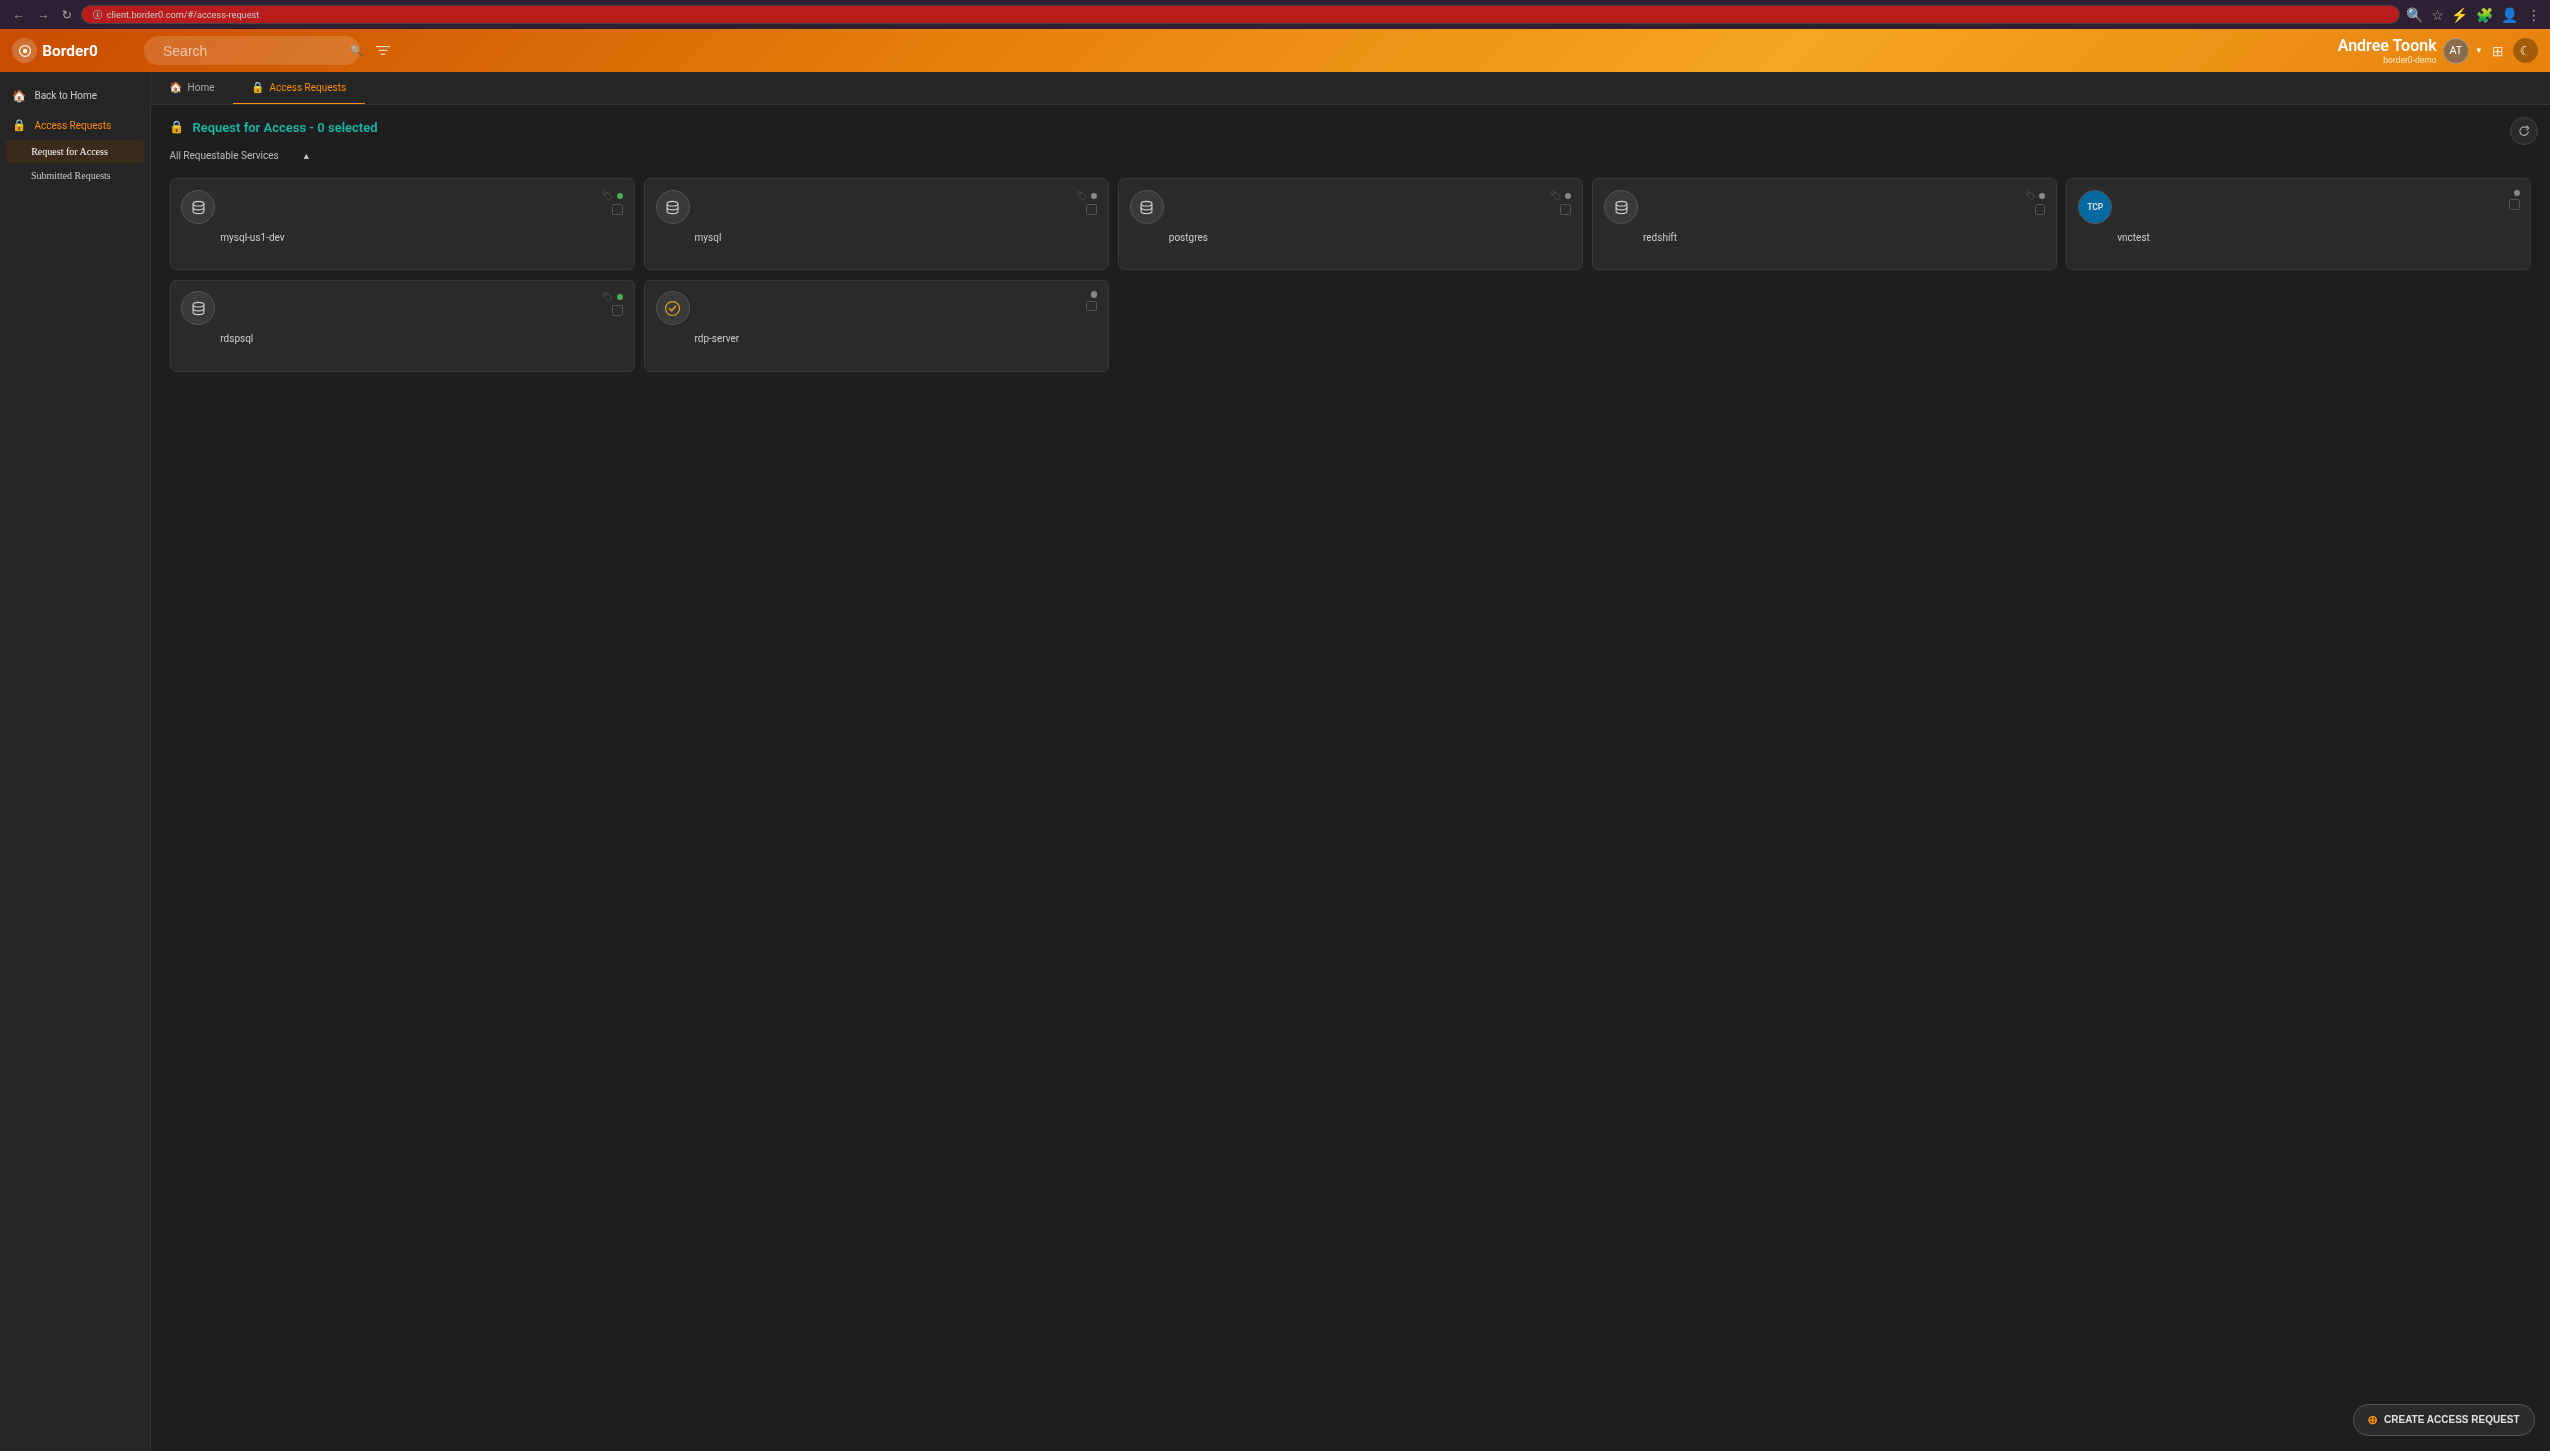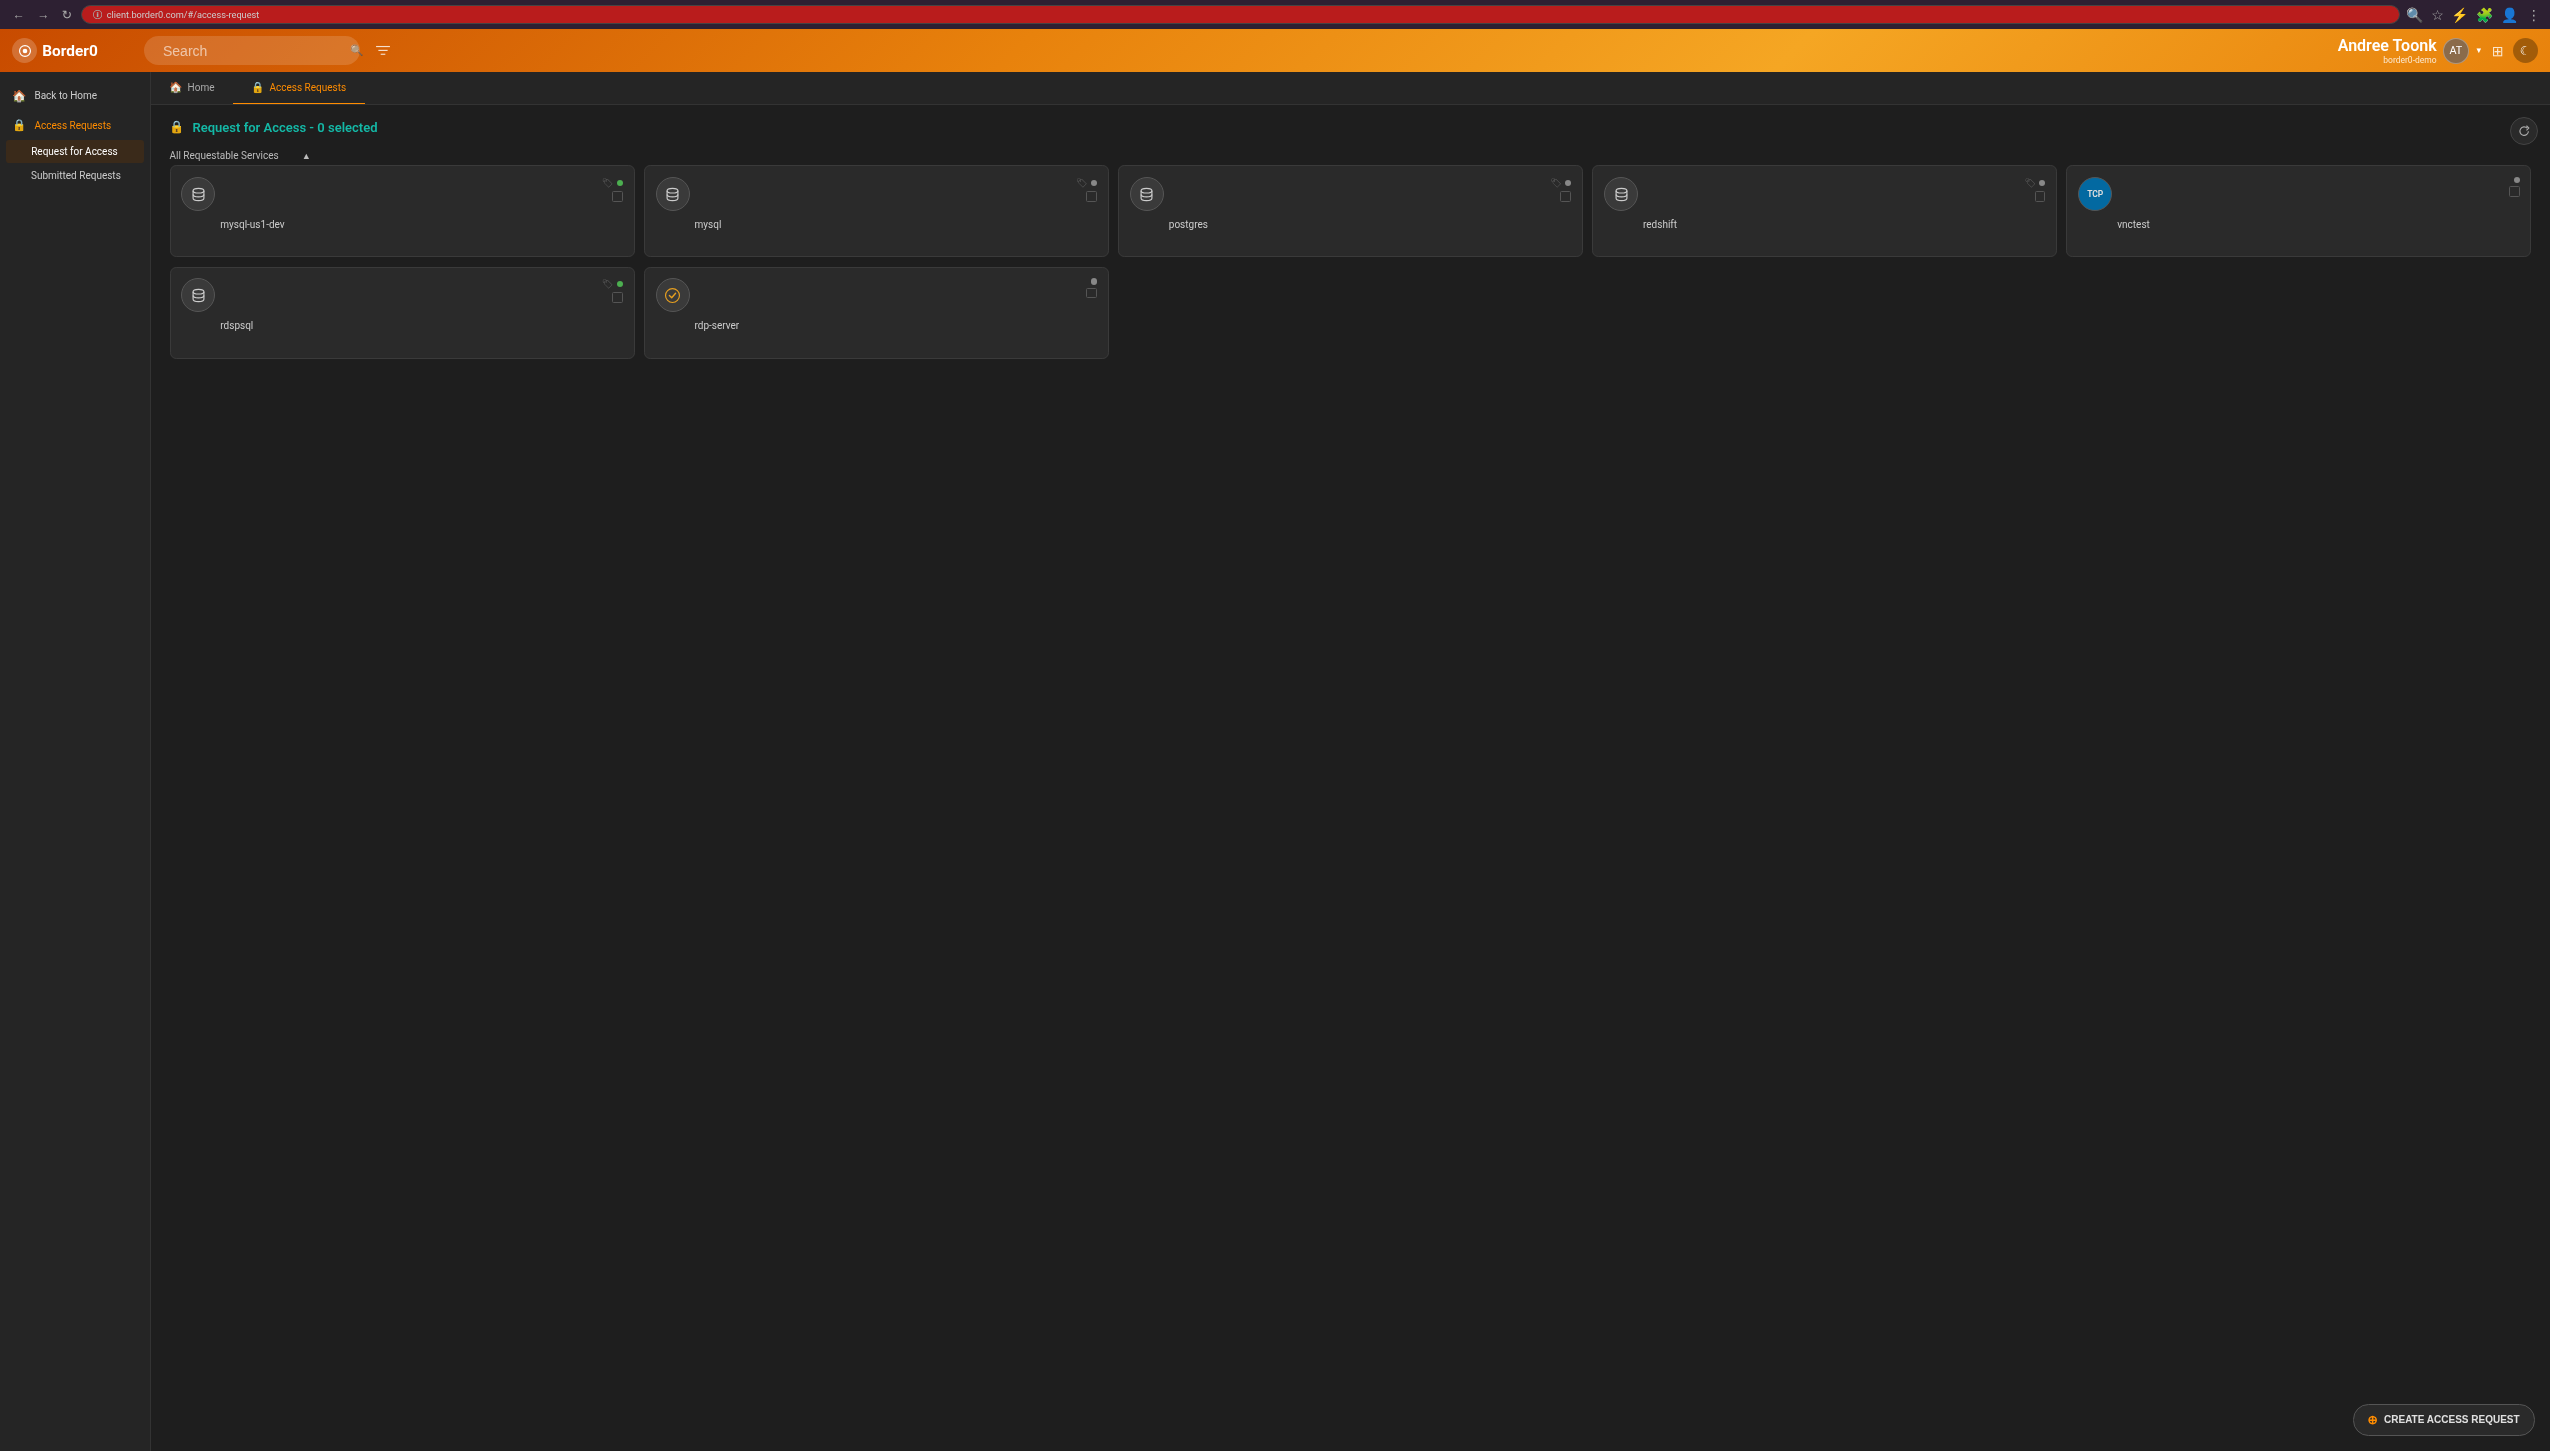--- a/index.html
+++ b/index.html
@@ -175,20 +175,21 @@
       transition: background 0.15s;
     }
     .sidebar-item.active { color: #ff8c00; }
     .sidebar-item-icon { font-size: 11.6px; }
     .sidebar-sub-item {
       padding: 6.2px 12.3px 6.2px 31px;
       font-size: 10px;
       color: #ccc;
       cursor: pointer;
       display: block;
+      font-family: Liberation Serif, serif;
     }
     .sidebar-sub-item.active {
       background: #3a2a1a;
       color: #fff;
       border-radius: 3.1px;
       margin: 0 6.2px;
       padding-left: 25px;
     }
 
     
@@ -239,21 +240,21 @@
       margin-bottom: 15.4px;
     }
     .page-title-icon { font-size: 12.3px; color: #888; }
     .page-title { font-size: 13px; font-weight: 600; color: #14b8a6; }
 
     
     .section-header {
       display: flex;
       align-items: flex-end;
       gap: 23px;
-      margin-bottom: 4px;
+      margin-bottom: 17px;
       font-size: 10px;
       color: #bbb;
       cursor: pointer;
     }
     .section-header-chevron { font-size: 9.2px; }
 
     
     .service-grid {
       display: grid;
       grid-template-columns: repeat(5, 1fr);

